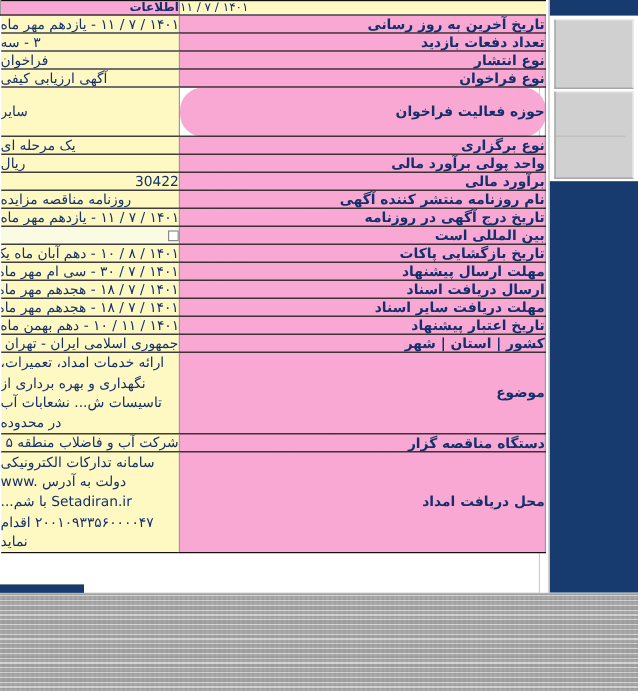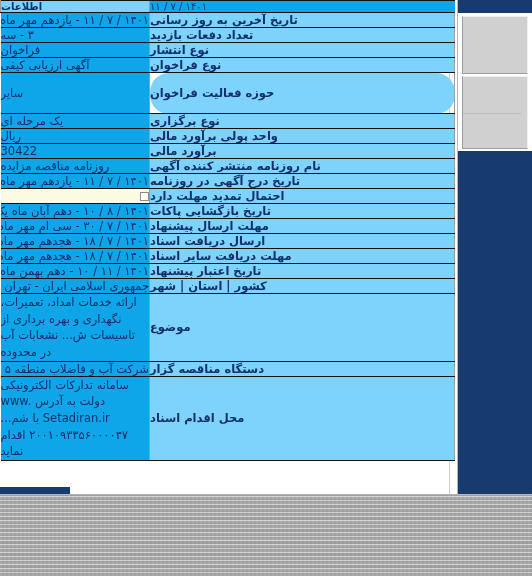--- a/index.html
+++ b/index.html
@@ -79,51 +79,51 @@
     table-layout:fixed;
     font-size:11px;
   }
   table.info td{
     padding:0;vertical-align:middle;
     border-top:1px solid #111111;
     border-bottom:1px solid #111111;
   }
   td.lbl{
     width:148px;
-    background:#7dd3fc;
+    background:#f9a8d4;
     border-right:1px solid #9a9a9a;
     border-left:1px solid #9a9a9a;
     color:#14306b;
     font-weight:bold;
     font-size:11.5px;
-    text-align:left;
+    text-align:right;
     padding:3px 4px;
     border-top:1px solid #f2f2f2;
     border-bottom:1px solid #8d8d8d;
   }
   td.val{
-    background:#0ea5e9;
+    background:#fef9c3;
     color:#14306b;
     font-size:11.5px;
     text-align:left;
     padding:3px 6px 3px 2px;
     white-space:nowrap;
     overflow:hidden;
     direction:rtl;
   }
   td.val.rtlwrap{white-space:normal;line-height:1.45;}
   td.cbcell{
     background:#fbfbe3;text-align:right;padding:3px 4px 3px 2px;
   }
   .cb{
     display:inline-block;width:7px;height:7px;
     border:1px solid #8b8b8b;background:#ffffff;
     vertical-align:middle;
   }
-  td.val.numleft{text-align:left;direction:ltr;padding-left:0;}
+  td.val.numleft{text-align:right;direction:ltr;padding-left:0;}
 
   
   .bottom-strip{
     position:absolute;left:0;top:494px;width:532px;height:82px;
     background:
       repeating-linear-gradient(90deg,#cfcfcf 0 2px,#c6c6c6 2px 4px),
       repeating-linear-gradient(0deg,#d2d2d2 0 3px,#c9c9c9 3px 6px);
     background-blend-mode:multiply;
     border-top:1px solid #b5b5b5;
   }
@@ -195,21 +195,21 @@
           </tr>
           <tr>
             <td class="lbl">نام روزنامه منتشر کننده آگهی</td>
             <td class="val">روزنامه مناقصه مزایده</td>
           </tr>
           <tr>
             <td class="lbl">تاریخ درج آگهی در روزنامه</td>
             <td class="val">۱۴۰۱ / ۷ / ۱۱ - یازدهم مهر ماه یک هزار و چهارصد و یک</td>
           </tr>
           <tr>
-            <td class="lbl">احتمال تمدید مهلت دارد</td>
+            <td class="lbl">بین المللی است</td>
             <td class="cbcell"><span class="cb"></span></td>
           </tr>
           <tr>
             <td class="lbl">تاریخ بازگشایی پاکات</td>
             <td class="val">۱۴۰۱ / ۸ / ۱۰ - دهم آبان ماه یک هزار و چهارصد و یک</td>
           </tr>
           <tr>
             <td class="lbl">مهلت ارسال پیشنهاد</td>
             <td class="val">۱۴۰۱ / ۷ / ۳۰ - سی ام مهر ماه یک هزار و چهارصد و یک</td>
           </tr>
@@ -231,21 +231,21 @@
           </tr>
           <tr>
             <td class="lbl">موضوع</td>
             <td class="val rtlwrap">ارائه خدمات امداد، تعمیرات، نگهداری و بهره برداری از تاسیسات ش... نشعابات آب در محدوده</td>
           </tr>
           <tr>
             <td class="lbl">دستگاه مناقصه گزار</td>
             <td class="val">شرکت آب و فاضلاب منطقه ۵ شهر تهران</td>
           </tr>
           <tr>
-            <td class="lbl">محل اقدام اسناد</td>
+            <td class="lbl">محل دریافت امداد</td>
             <td class="val rtlwrap">سامانه تدارکات الکترونیکی دولت به آدرس www. Setadiran.ir با شم... ۲۰۰۱۰۹۳۳۵۶۰۰۰۰۴۷ اقدام نماید</td>
           </tr>
         </tbody>
     </table>
   </div>
 
   <div class="side-left-strip"></div>
   <div class="side-panel">
     <div class="side-band top"></div>
     <div class="side-box b1"></div>

